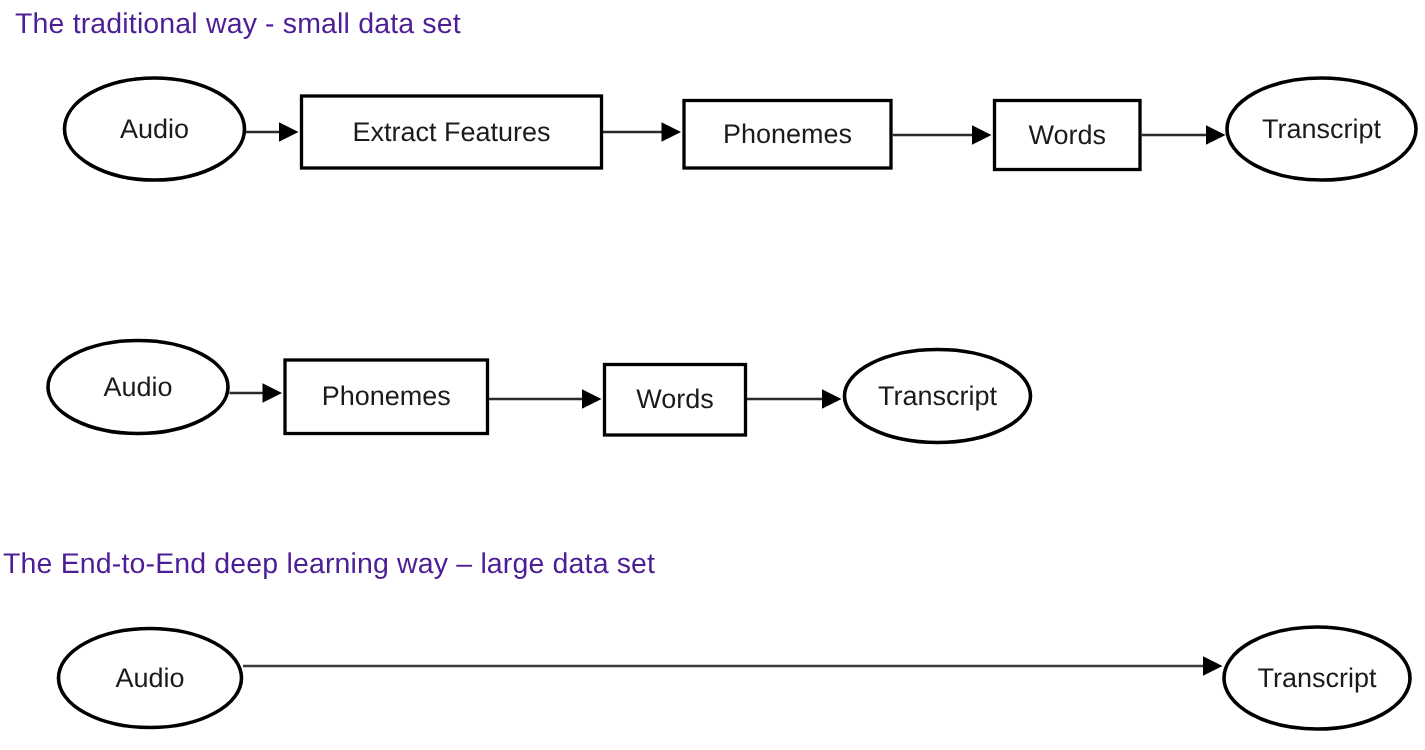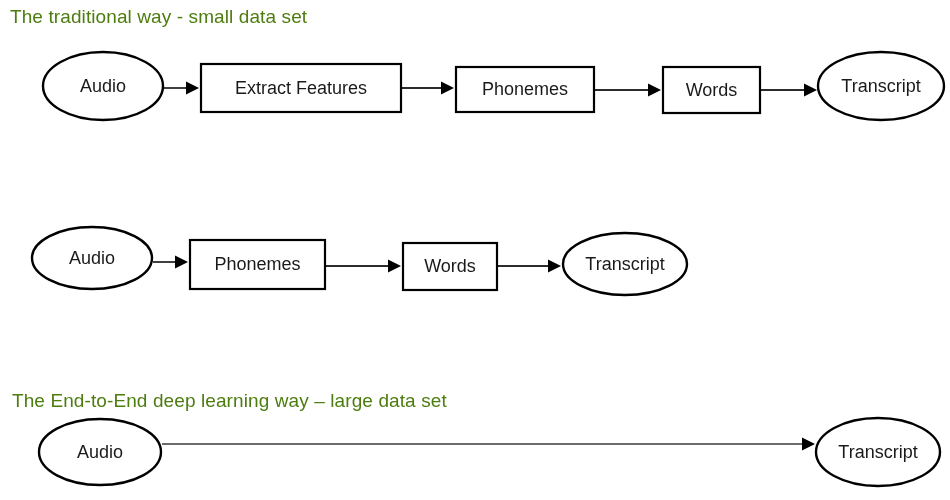--- a/index.html
+++ b/index.html
@@ -21,27 +21,27 @@
     left: 0;
     top: 0;
     width: 950px;
     height: 500px;
   }
   .section-title {
     position: absolute;
     font-family: "Liberation Sans", sans-serif;
     font-size: 19px;
     font-weight: 400;
-    color: #4d7c0f;
+    color: #4c1d95;
     white-space: nowrap;
     letter-spacing: 0.1px;
   }
   #title-row-1 { left: 10px; top: 6px; }
   #title-row-2 { left: 10px; top: 180px; }
-  #title-row-3 { left: 12px; top: 366px; margin-top: 24px; }
+  #title-row-3 { left: 2px; top: 366px; }
 
   svg.flow-layer {
     position: absolute;
     left: 0;
     top: 0;
     width: 950px;
     height: 500px;
   }
   .node-shape {
     fill: #ffffff;

